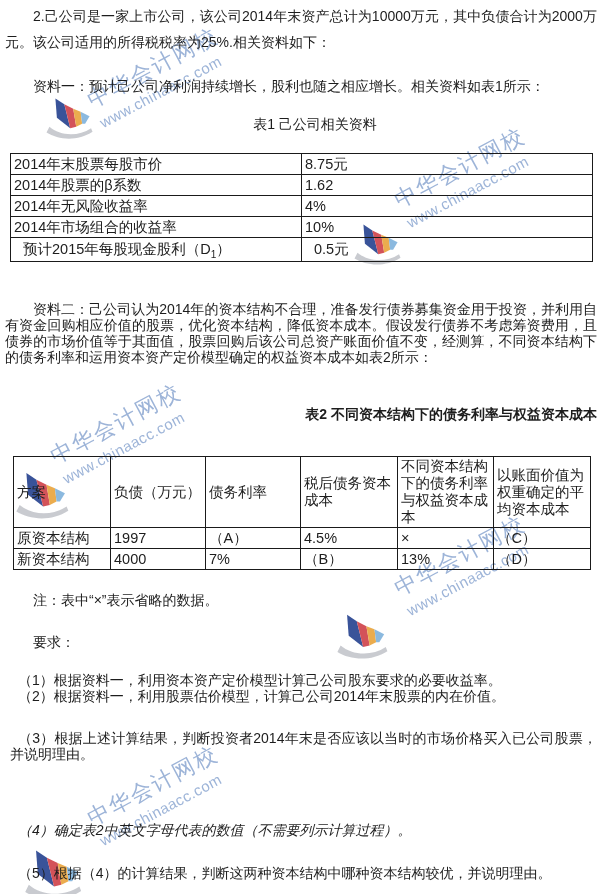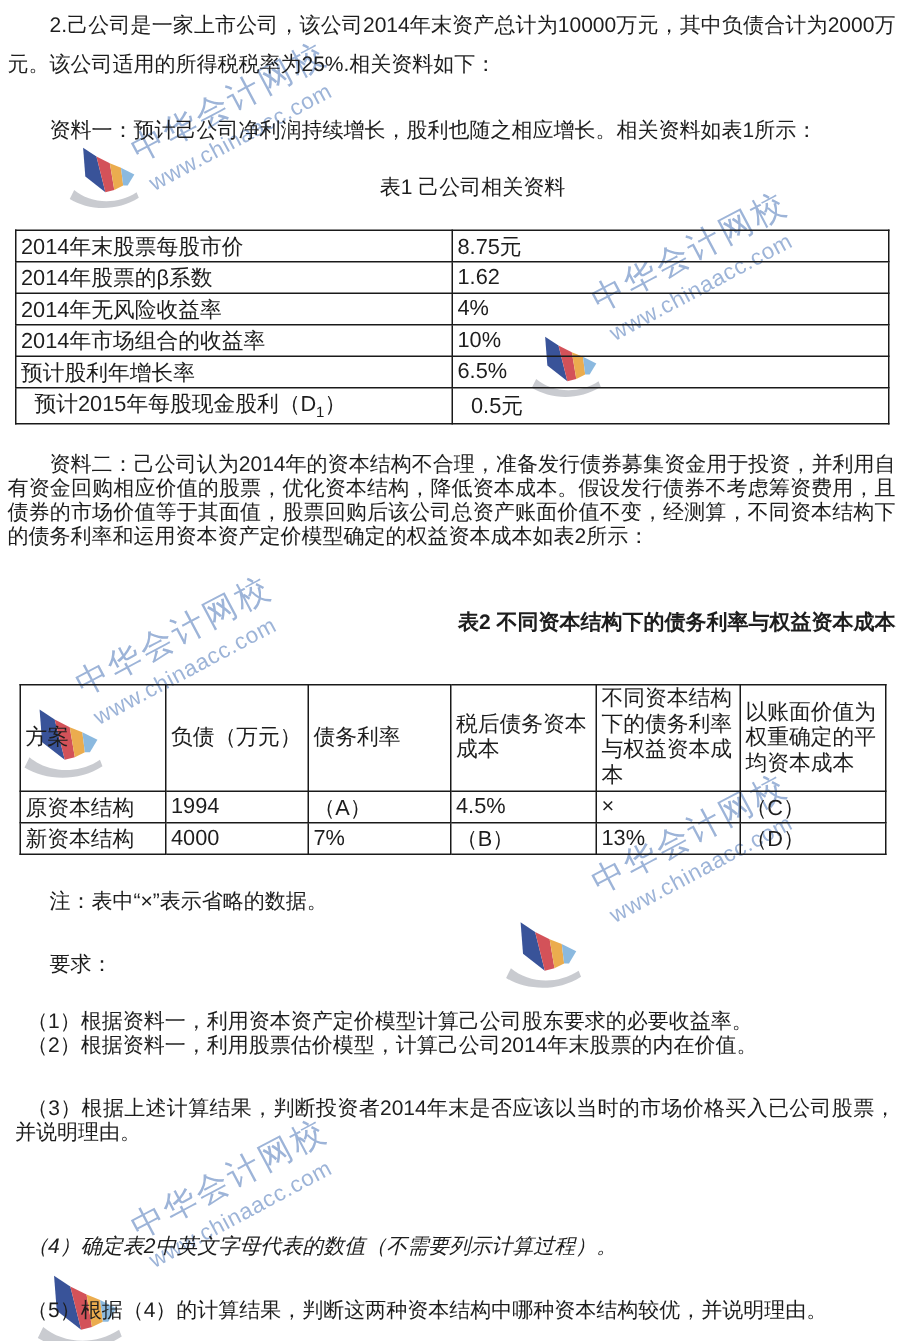--- a/index.html
+++ b/index.html
@@ -131,24 +131,20 @@
         <td>1.62</td>
       </tr>
       <tr>
         <td>2014年无风险收益率</td>
         <td>4%</td>
       </tr>
       <tr>
         <td>2014年市场组合的收益率</td>
         <td>10%</td>
       </tr>
-      <tr>
-        <td>预计股利年增长率</td>
-        <td>6.5%</td>
-      </tr>
       <tr class="tall">
         <td><span>预计2015年每股现金股利（D</span><sub>1</sub><span>）</span></td>
         <td>0.5元</td>
       </tr>
     </tbody>
   </table>
 
   <p class="para" id="mat2">资料二：己公司认为2014年的资本结构不合理，准备发行债券募集资金用于投资，并利用自有资金回购相应价值的股票，优化资本结构，降低资本成本。假设发行债券不考虑筹资费用，且债券的市场价值等于其面值，股票回购后该公司总资产账面价值不变，经测算，不同资本结构下的债务利率和运用资本资产定价模型确定的权益资本成本如表2所示：</p>
   <p id="t2cap">表2 不同资本结构下的债务利率与权益资本成本</p>
 
@@ -167,21 +163,21 @@
         <th>负债（万元）</th>
         <th>债务利率</th>
         <th>税后债务资本成本</th>
         <th>不同资本结构下的债务利率与权益资本成本</th>
         <th>以账面价值为权重确定的平均资本成本</th>
       </tr>
     </thead>
     <tbody>
       <tr>
         <td>原资本结构</td>
-        <td>1994</td>
+        <td>1997</td>
         <td>（A）</td>
         <td>4.5%</td>
         <td>×</td>
         <td>（C）</td>
       </tr>
       <tr>
         <td>新资本结构</td>
         <td>4000</td>
         <td>7%</td>
         <td>（B）</td>

